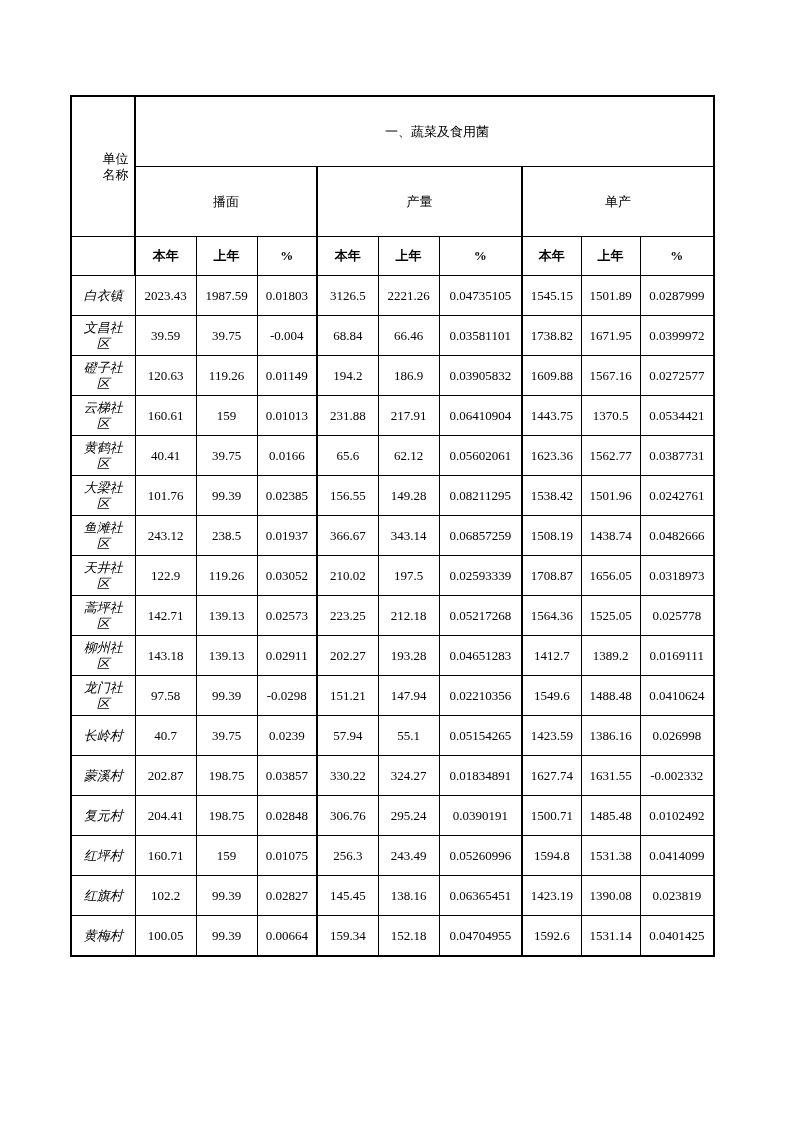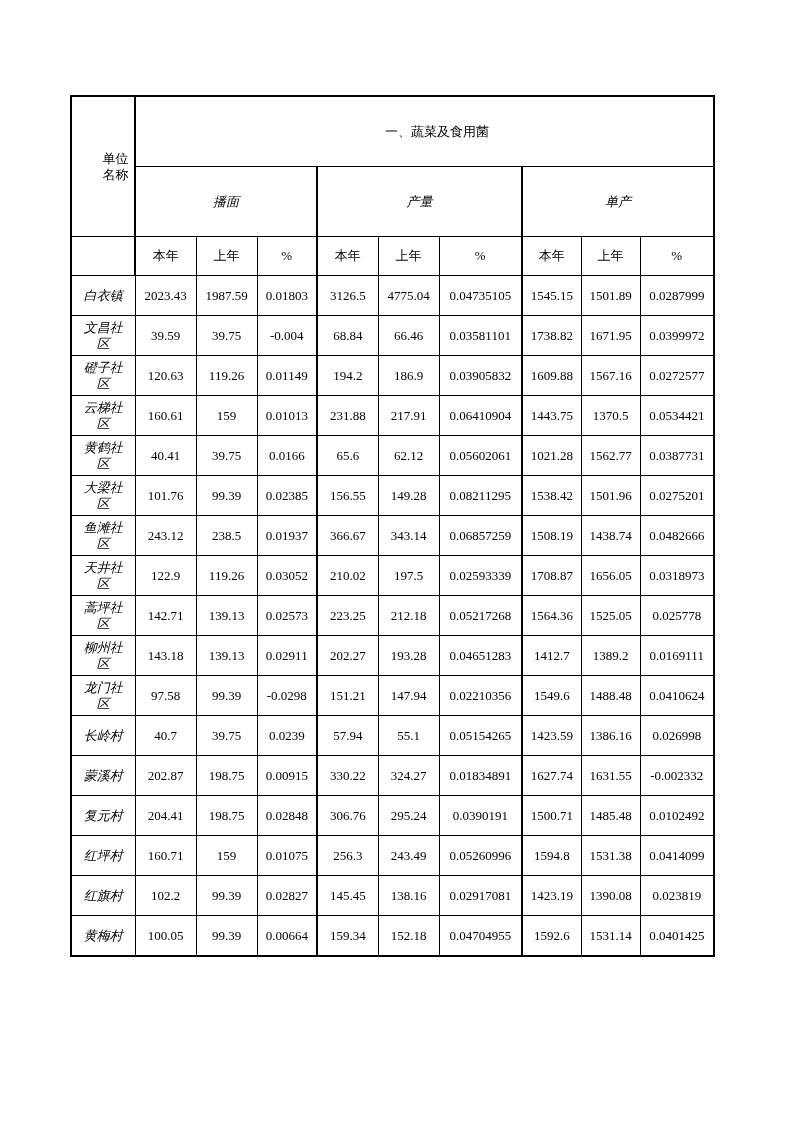--- a/index.html
+++ b/index.html
@@ -37,22 +37,22 @@
     font-size: 13px;
     font-weight: normal;
     padding: 0 2px;
     line-height: 16px;
     overflow: hidden;
   }
   .data-table .grp-start {
     border-left: 2px solid #000000;
   }
   .hr1 th { height: 69px; padding-left: 27px; }
-  .hr2 th { height: 69px; font-style: italic; }
-  .hr3 th { height: 38px; font-weight: normal; }
+  .hr2 th { height: 69px; }
+  .hr3 th { height: 38px; font-weight: bold; }
   .data-table tbody td { height: 39px; }
   .data-table td.name-cell {
     padding: 0 7px; 
     font-style: italic;
   }
 </style>
 </head>
 <body>
 
 <div class="page">
@@ -92,21 +92,21 @@
         <th>%</th>
       </tr>
     </thead>
     <tbody>
         <tr>
           <td class="name-cell">白衣镇</td>
           <td>2023.43</td>
           <td>1987.59</td>
           <td>0.01803</td>
           <td class="grp-start">3126.5</td>
-          <td>4775.04</td>
+          <td>2221.26</td>
           <td>0.04735105</td>
           <td class="grp-start">1545.15</td>
           <td>1501.89</td>
           <td>0.0287999</td>
         </tr>
         <tr>
           <td class="name-cell">文昌社区</td>
           <td>39.59</td>
           <td>39.75</td>
           <td>-0.004</td>
@@ -142,35 +142,35 @@
           <td>0.0534421</td>
         </tr>
         <tr>
           <td class="name-cell">黄鹤社区</td>
           <td>40.41</td>
           <td>39.75</td>
           <td>0.0166</td>
           <td class="grp-start">65.6</td>
           <td>62.12</td>
           <td>0.05602061</td>
-          <td class="grp-start">1021.28</td>
+          <td class="grp-start">1623.36</td>
           <td>1562.77</td>
           <td>0.0387731</td>
         </tr>
         <tr>
           <td class="name-cell">大梁社区</td>
           <td>101.76</td>
           <td>99.39</td>
           <td>0.02385</td>
           <td class="grp-start">156.55</td>
           <td>149.28</td>
           <td>0.08211295</td>
           <td class="grp-start">1538.42</td>
           <td>1501.96</td>
-          <td>0.0275201</td>
+          <td>0.0242761</td>
         </tr>
         <tr>
           <td class="name-cell">鱼滩社区</td>
           <td>243.12</td>
           <td>238.5</td>
           <td>0.01937</td>
           <td class="grp-start">366.67</td>
           <td>343.14</td>
           <td>0.06857259</td>
           <td class="grp-start">1508.19</td>
@@ -234,21 +234,21 @@
           <td>55.1</td>
           <td>0.05154265</td>
           <td class="grp-start">1423.59</td>
           <td>1386.16</td>
           <td>0.026998</td>
         </tr>
         <tr>
           <td class="name-cell">蒙溪村</td>
           <td>202.87</td>
           <td>198.75</td>
-          <td>0.00915</td>
+          <td>0.03857</td>
           <td class="grp-start">330.22</td>
           <td>324.27</td>
           <td>0.01834891</td>
           <td class="grp-start">1627.74</td>
           <td>1631.55</td>
           <td>-0.002332</td>
         </tr>
         <tr>
           <td class="name-cell">复元村</td>
           <td>204.41</td>
@@ -273,21 +273,21 @@
           <td>1531.38</td>
           <td>0.0414099</td>
         </tr>
         <tr>
           <td class="name-cell">红旗村</td>
           <td>102.2</td>
           <td>99.39</td>
           <td>0.02827</td>
           <td class="grp-start">145.45</td>
           <td>138.16</td>
-          <td>0.02917081</td>
+          <td>0.06365451</td>
           <td class="grp-start">1423.19</td>
           <td>1390.08</td>
           <td>0.023819</td>
         </tr>
         <tr>
           <td class="name-cell">黄梅村</td>
           <td>100.05</td>
           <td>99.39</td>
           <td>0.00664</td>
           <td class="grp-start">159.34</td>

